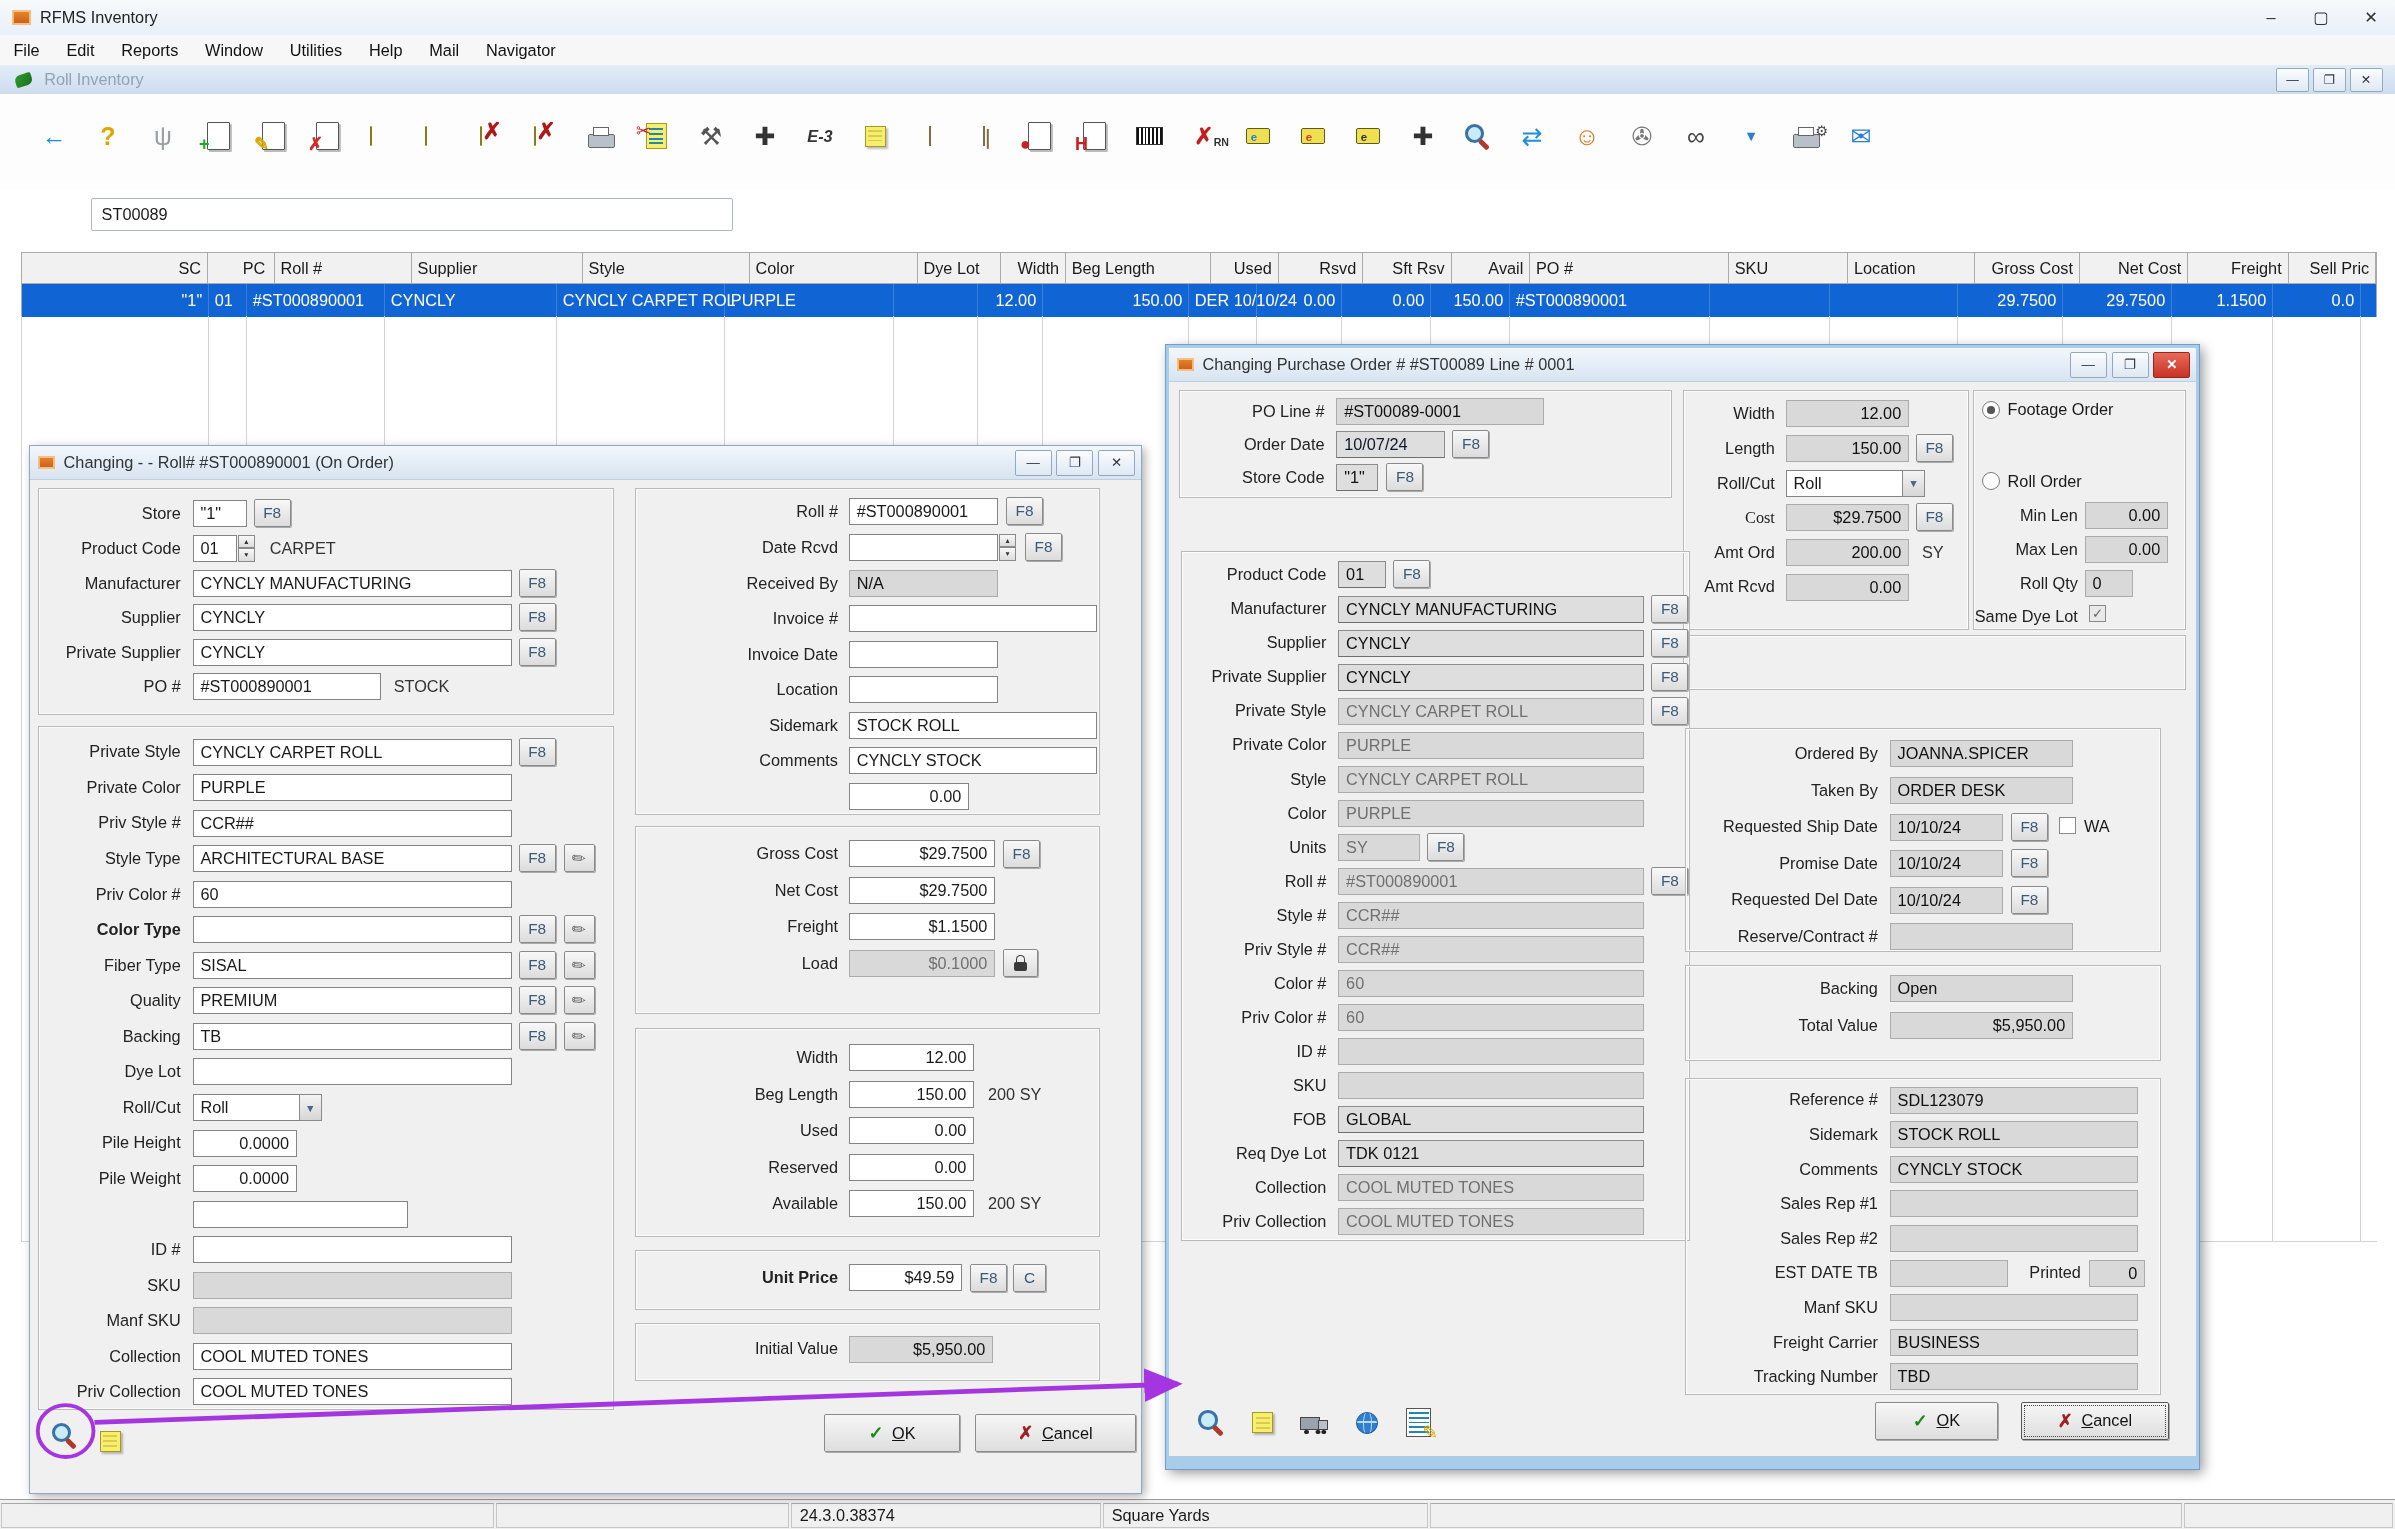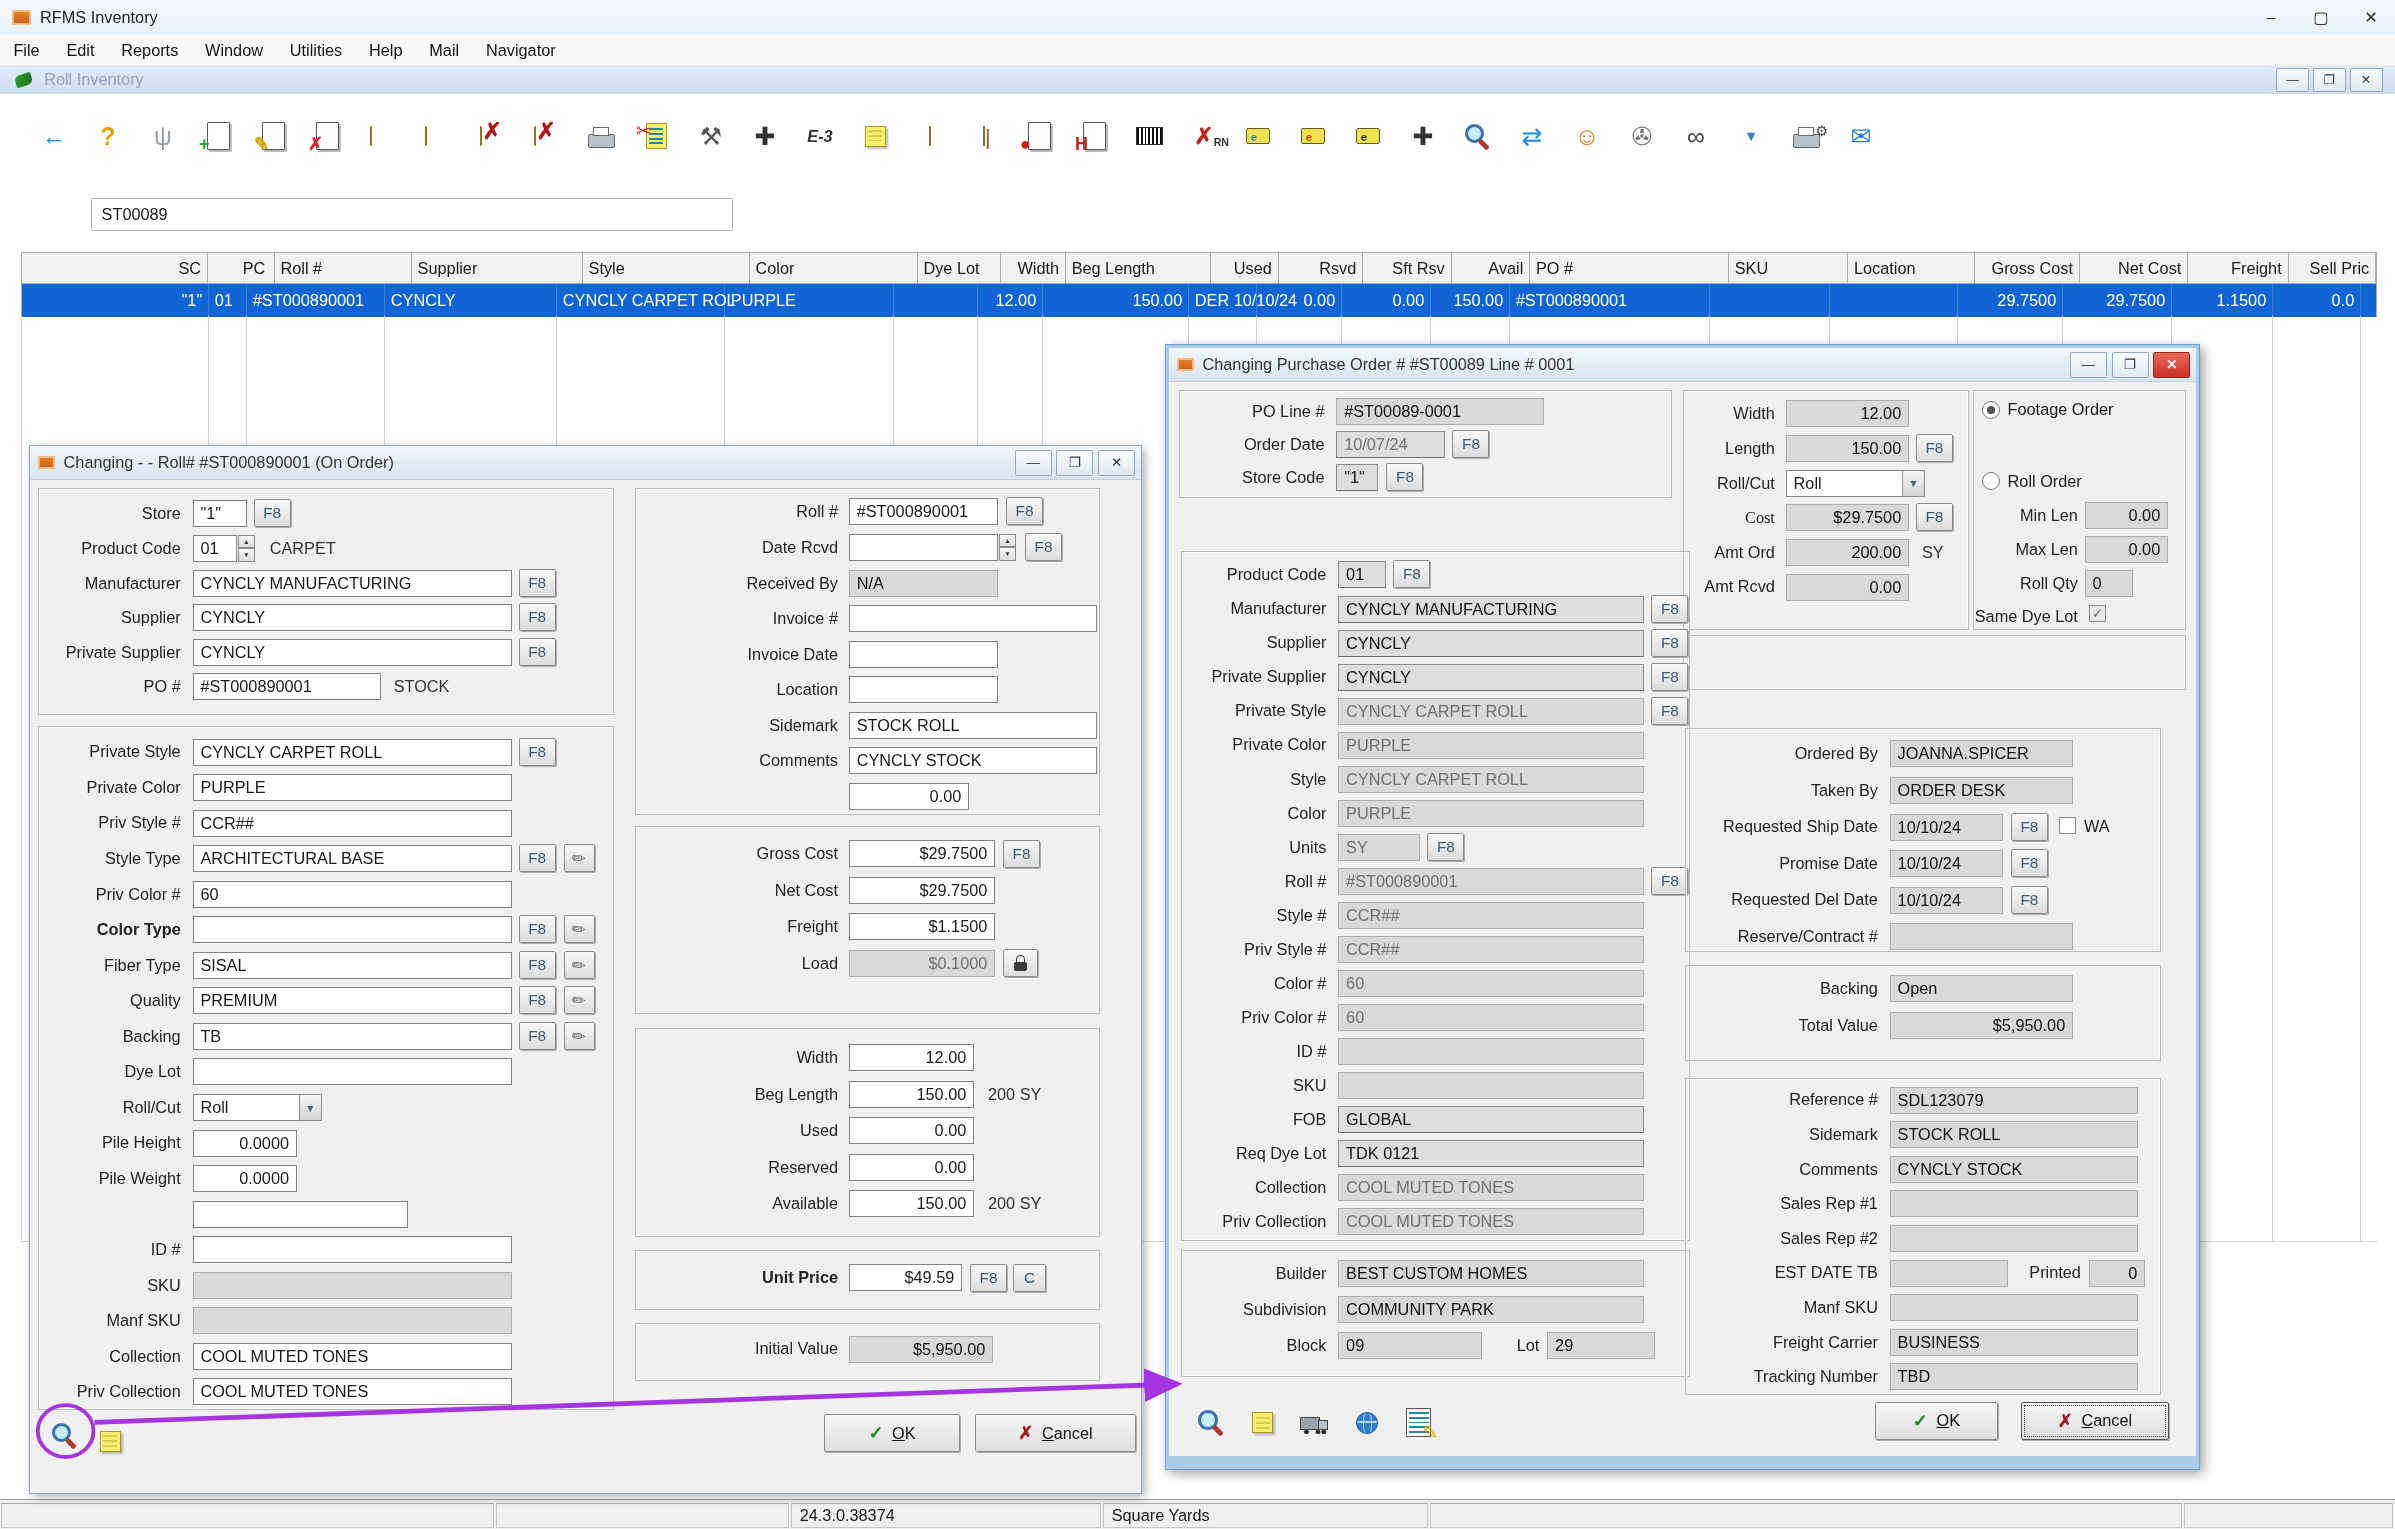--- a/index.html
+++ b/index.html
@@ -551,21 +551,21 @@
           <div class="dlg-btn">—</div>
           <div class="dlg-btn">❐</div>
           <div class="dlg-btn red">✕</div>
         </div>
       </div>
       <div class="dlg-body" id="po-body" style="height:1074px;">
           <div class="grp bord" style="left: 10.6px; top: 7.7px; width: 493px; height: 108px;">
             <div class="flabel" style="left: 0px; top: 11.5px; width: 144px;">PO Line #</div>
             <div class="fin dis" style="left: 156px; top: 7.7px; width: 208px; color: rgb(17, 17, 17);">#ST00089-0001</div>
             <div class="flabel" style="left: 0px; top: 44px; width: 144px;">Order Date</div>
-            <div class="fin lite" style="left: 156px; top: 40px; width: 109px; color: #737373;">10/07/24</div>
+            <div class="fin lite" style="left: 156px; top: 40px; width: 109px; color: #0f172a;">10/07/24</div>
             <div class="fbtn" style="left: 272px; top: 39px; width: 37px;">F8</div>
             <div class="flabel" style="left: 0px; top: 77px; width: 144px;">Store Code</div>
             <div class="fin lite" style="left: 156px; top: 73px; width: 42px; color: rgb(17, 17, 17);">"1"</div>
             <div class="fbtn" style="left: 206px; top: 72px; width: 37px;">F8</div>
           </div>
           <div class="grp bord" style="left: 514px; top: 7.7px; width: 286px; height: 240px;">
             <div class="flabel" style="left: 0px; top: 13.4px; width: 91px;">Width</div>
             <div class="fin ra dis" style="left: 102px; top: 9.6px; width: 123px; color: rgb(17, 17, 17);">12.00</div>
             <div class="flabel" style="left: 0px; top: 48px; width: 91px;">Length</div>
             <div class="fin ra dis" style="left: 102px; top: 44px; width: 123px; color: rgb(17, 17, 17);">150.00</div>
@@ -625,30 +625,20 @@
             <div class="fin dis" style="left: 156px; top: 520px; width: 306px;"></div>
             <div class="flabel" style="left: 0px; top: 558px; width: 144px;">FOB</div>
             <div class="fin lite" style="left: 156px; top: 554px; width: 306px; color: rgb(17, 17, 17);">GLOBAL</div>
             <div class="flabel" style="left: 0px; top: 592px; width: 144px;">Req Dye Lot</div>
             <div class="fin lite" style="left: 156px; top: 588px; width: 306px; color: rgb(17, 17, 17);">TDK 0121</div>
             <div class="flabel" style="left: 0px; top: 626px; width: 144px;">Collection</div>
             <div class="fin dis" style="left: 156px; top: 622px; width: 306px;">COOL MUTED TONES</div>
             <div class="flabel" style="left: 0px; top: 660px; width: 144px;">Priv Collection</div>
             <div class="fin dis" style="left: 156px; top: 656px; width: 306px;">COOL MUTED TONES</div>
           </div>
-          <div class="grp bord" style="left: 12.5px; top: 868px; width: 509px; height: 127px;">
-            <div class="flabel" style="left: 0px; top: 13.4px; width: 144px;">Builder</div>
-            <div class="fin dis" style="left: 156px; top: 9.6px; width: 306px; color: rgb(17, 17, 17);">BEST CUSTOM HOMES</div>
-            <div class="flabel" style="left: 0px; top: 49px; width: 144px;">Subdivision</div>
-            <div class="fin dis" style="left: 156px; top: 45px; width: 306px; color: rgb(17, 17, 17);">COMMUNITY PARK</div>
-            <div class="flabel" style="left: 0px; top: 85px; width: 144px;">Block</div>
-            <div class="fin dis" style="left: 156px; top: 81px; width: 144px; color: rgb(17, 17, 17);">09</div>
-            <div class="flabel" style="left: 319px; top: 85px; width: 38px;">Lot</div>
-            <div class="fin dis" style="left: 365px; top: 81px; width: 108px; color: rgb(17, 17, 17);">29</div>
-          </div>
           <div class="grp bord" style="left: 516px; top: 346px; width: 476px; height: 224px;">
             <div class="flabel" style="left: 0px; top: 15.4px; width: 192px;">Ordered By</div>
             <div class="fin dis" style="left: 204px; top: 11.5px; width: 183px; color: rgb(17, 17, 17);">JOANNA.SPICER</div>
             <div class="flabel" style="left: 0px; top: 52px; width: 192px;">Taken By</div>
             <div class="fin dis" style="left: 204px; top: 48px; width: 183px; color: rgb(17, 17, 17);">ORDER DESK</div>
             <div class="flabel" style="left: 0px; top: 88px; width: 192px;">Requested Ship Date</div>
             <div class="fin dis" style="left: 204px; top: 85px; width: 113px; color: rgb(17, 17, 17);">10/10/24</div>
             <div class="fbtn" style="left: 325px; top: 84px; width: 37px;">F8</div>
             <div class="chkbox" style="left: 373px; top: 88px;"></div>
             <div class="chklabel" style="left: 398px; top: 88px;">WA</div>

